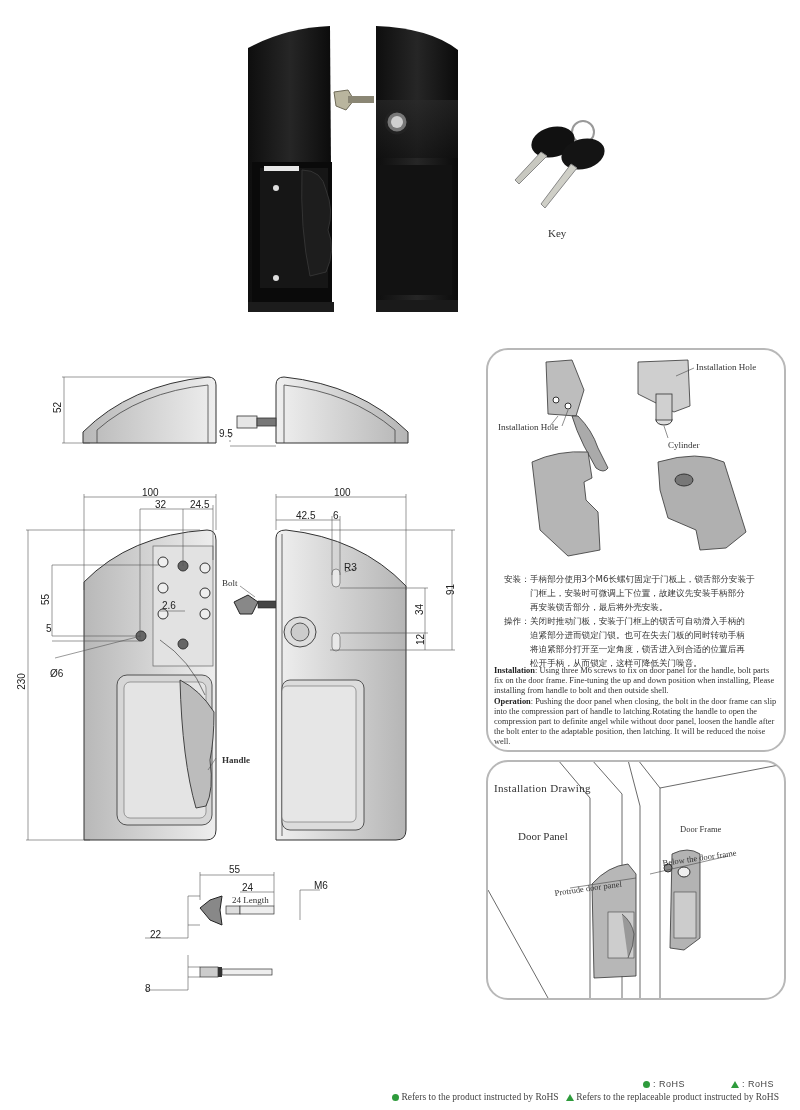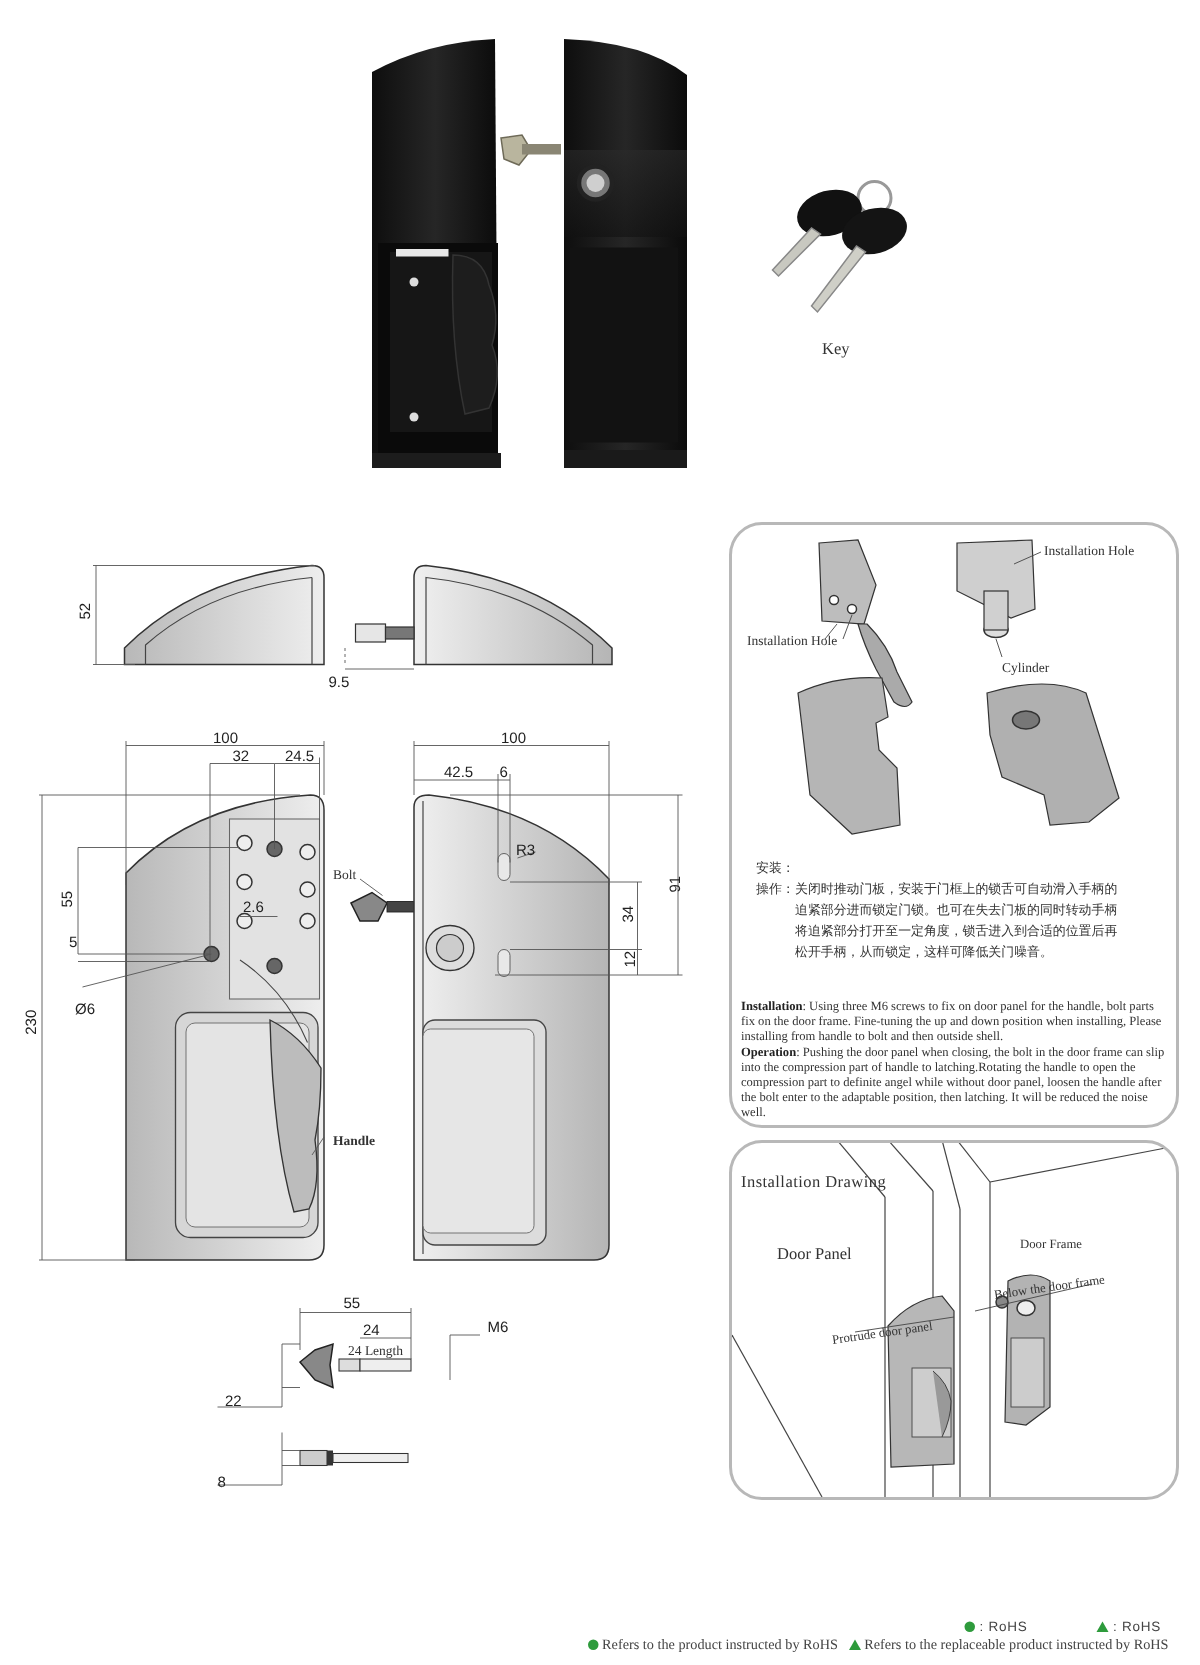--- a/index.html
+++ b/index.html
@@ -102,21 +102,21 @@
 
   <g stroke="#555" stroke-width="0.6" fill="none">
     <line x1="62" y1="377" x2="210" y2="377"></line>
     <line x1="62" y1="443" x2="90" y2="443"></line>
     <line x1="64" y1="377" x2="64" y2="443"></line>
     <line x1="230" y1="432" x2="230" y2="443" stroke-dasharray="2,2"></line>
     <line x1="230" y1="446" x2="276" y2="446"></line>
   </g>
 </svg>
 <div class="abs dim" style="left:52px;top:402px;transform:rotate(-90deg);">52</div>
-<div class="abs dim" style="left:219px;top:450px;">9.5</div>
+<div class="abs dim" style="left:219px;top:428px;">9.5</div>
 
 <svg width="480" height="860" style="top:0;">
 
   <g>
     <path d="M84,840 L84,582 Q130,535 207,530 Q216,530 216,540 L216,830 Q216,840 206,840 Z" fill="url(#gr)" stroke="#333" stroke-width="1"></path>
     <rect x="153" y="546" width="60" height="120" fill="#e2e2e2" stroke="#666" stroke-width="0.7"></rect>
     <g fill="#eee" stroke="#333" stroke-width="1">
       <circle cx="163" cy="562" r="5"></circle>
         <circle cx="183" cy="566" r="5" fill="#666"></circle>
       <circle cx="205" cy="568" r="5"></circle>
@@ -230,21 +230,21 @@
       <line x1="300" y1="890" x2="325" y2="890"></line>
     <line x1="188" y1="955" x2="188" y2="990"></line>
       <line x1="145" y1="990" x2="188" y2="990"></line>
     <line x1="188" y1="967" x2="200" y2="967"></line>
       <line x1="188" y1="977" x2="200" y2="977"></line>
   </g>
 </svg>
 <div class="abs dim" style="left:229px;top:864px;">55</div>
 <div class="abs dim" style="left:242px;top:882px;">24</div>
 <div class="abs label" style="left:232px;top:895px;font-size:9px;">24 Length</div>
-<div class="abs dim" style="left:325px;top:880px;">M6</div>
+<div class="abs dim" style="left:314px;top:880px;">M6</div>
 <div class="abs dim" style="left:150px;top:929px;">22</div>
 <div class="abs dim" style="left:145px;top:983px;">8</div>
 
 <div class="panel" style="left:486px;top:348px;width:296px;height:400px;">
   <svg width="296" height="210">
     <g>
       <path d="M58,12 L84,10 L96,40 L88,66 L60,64 Z" fill="#bdbdbd" stroke="#333" stroke-width="0.8"></path>
       <circle cx="68" cy="50" r="3" fill="#fff" stroke="#333"></circle>
         <circle cx="80" cy="56" r="3" fill="#fff" stroke="#333"></circle>
       <path d="M90,66 Q104,80 110,98 L120,118 Q116,124 108,118 L96,96 Q88,80 84,66 Z" fill="#aaa" stroke="#333" stroke-width="0.8"></path>
@@ -268,20 +268,25 @@
       <line x1="176" y1="76" x2="180" y2="88"></line>
     </g>
   </svg>
   <div class="abs label" style="left:208px;top:12px;">Installation Hole</div>
   <div class="abs label" style="left:10px;top:72px;">Installation Hole</div>
   <div class="abs label" style="left:180px;top:90px;">Cylinder</div>
 
   <div class="abs cn-text" style="left:16px;top:222px;width:280px;">
     <div style="display:flex;">
       <span style="width:26px;">安装：</span>
+      <div>
+        <div>手柄部分使用3个M6长螺钉固定于门板上，锁舌部分安装于</div>
+        <div>门框上，安装时可微调上下位置，故建议先安装手柄部分</div>
+        <div>再安装锁舌部分，最后将外壳安装。</div>
+      </div>
     </div>
     <div style="display:flex;">
       <span style="width:26px;">操作：</span>
       <div>
         <div>关闭时推动门板，安装于门框上的锁舌可自动滑入手柄的</div>
         <div>迫紧部分进而锁定门锁。也可在失去门板的同时转动手柄</div>
         <div>将迫紧部分打开至一定角度，锁舌进入到合适的位置后再</div>
         <div>松开手柄，从而锁定，这样可降低关门噪音。</div>
       </div>
     </div>

